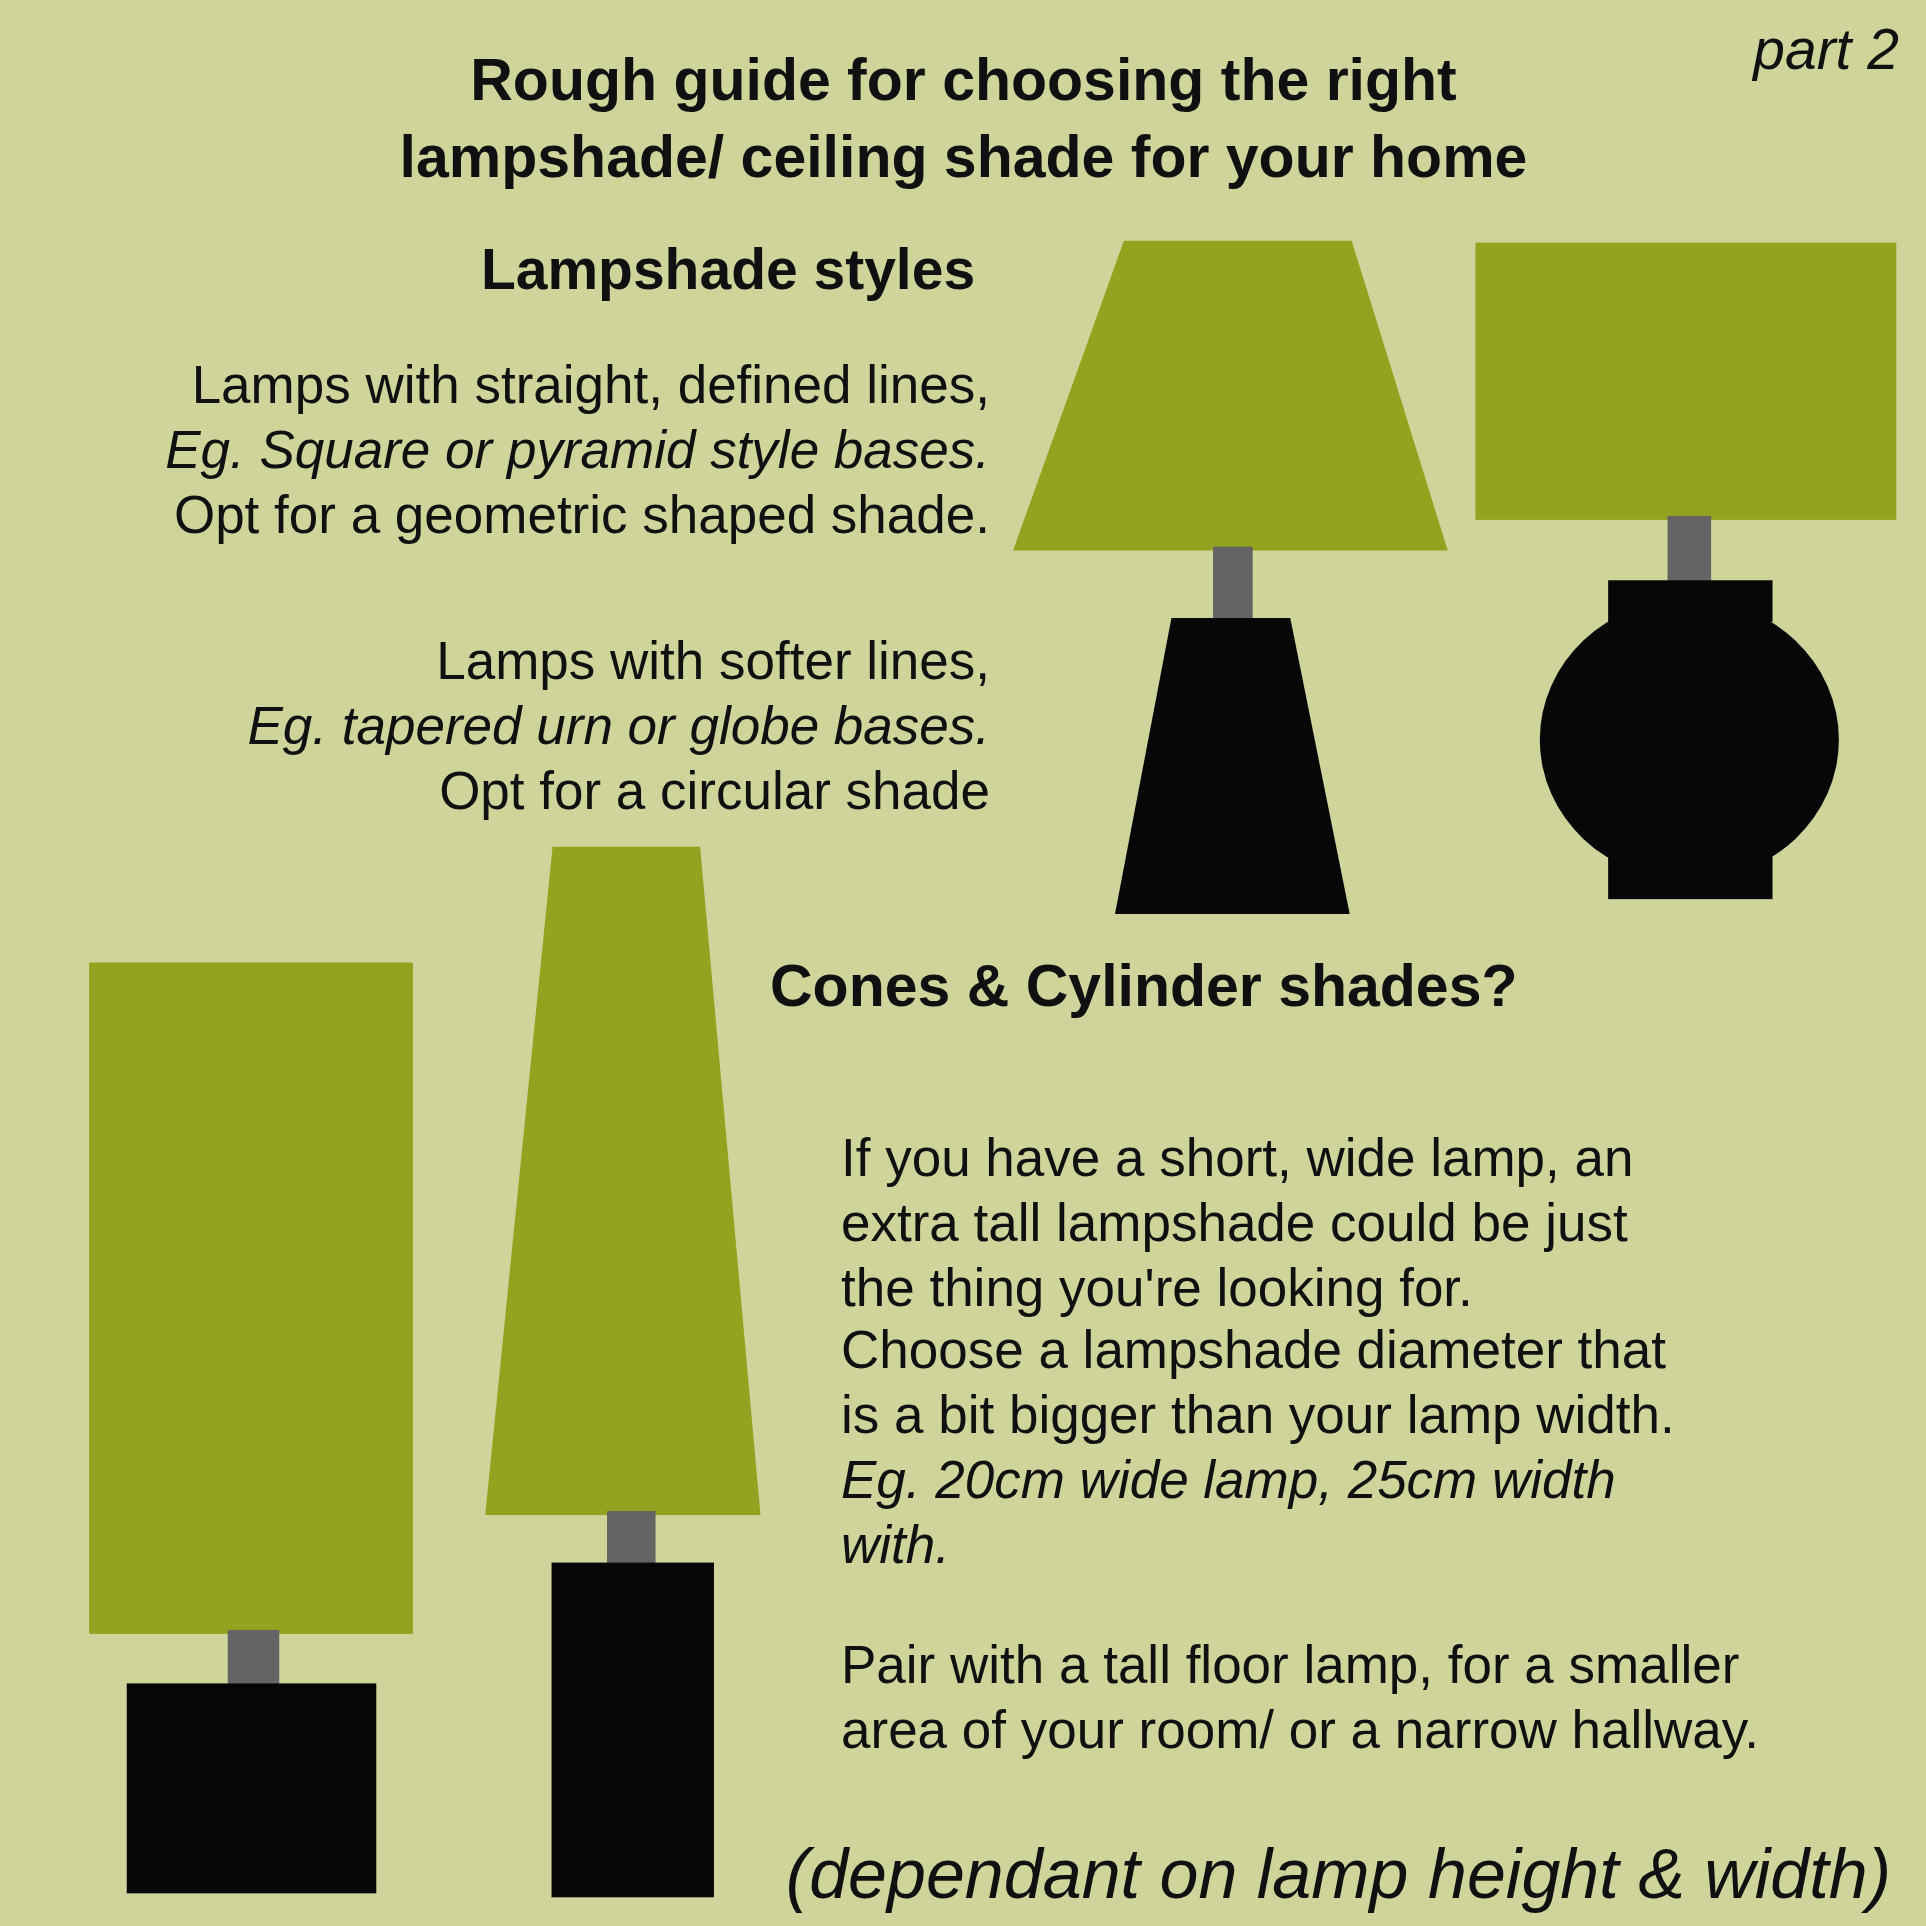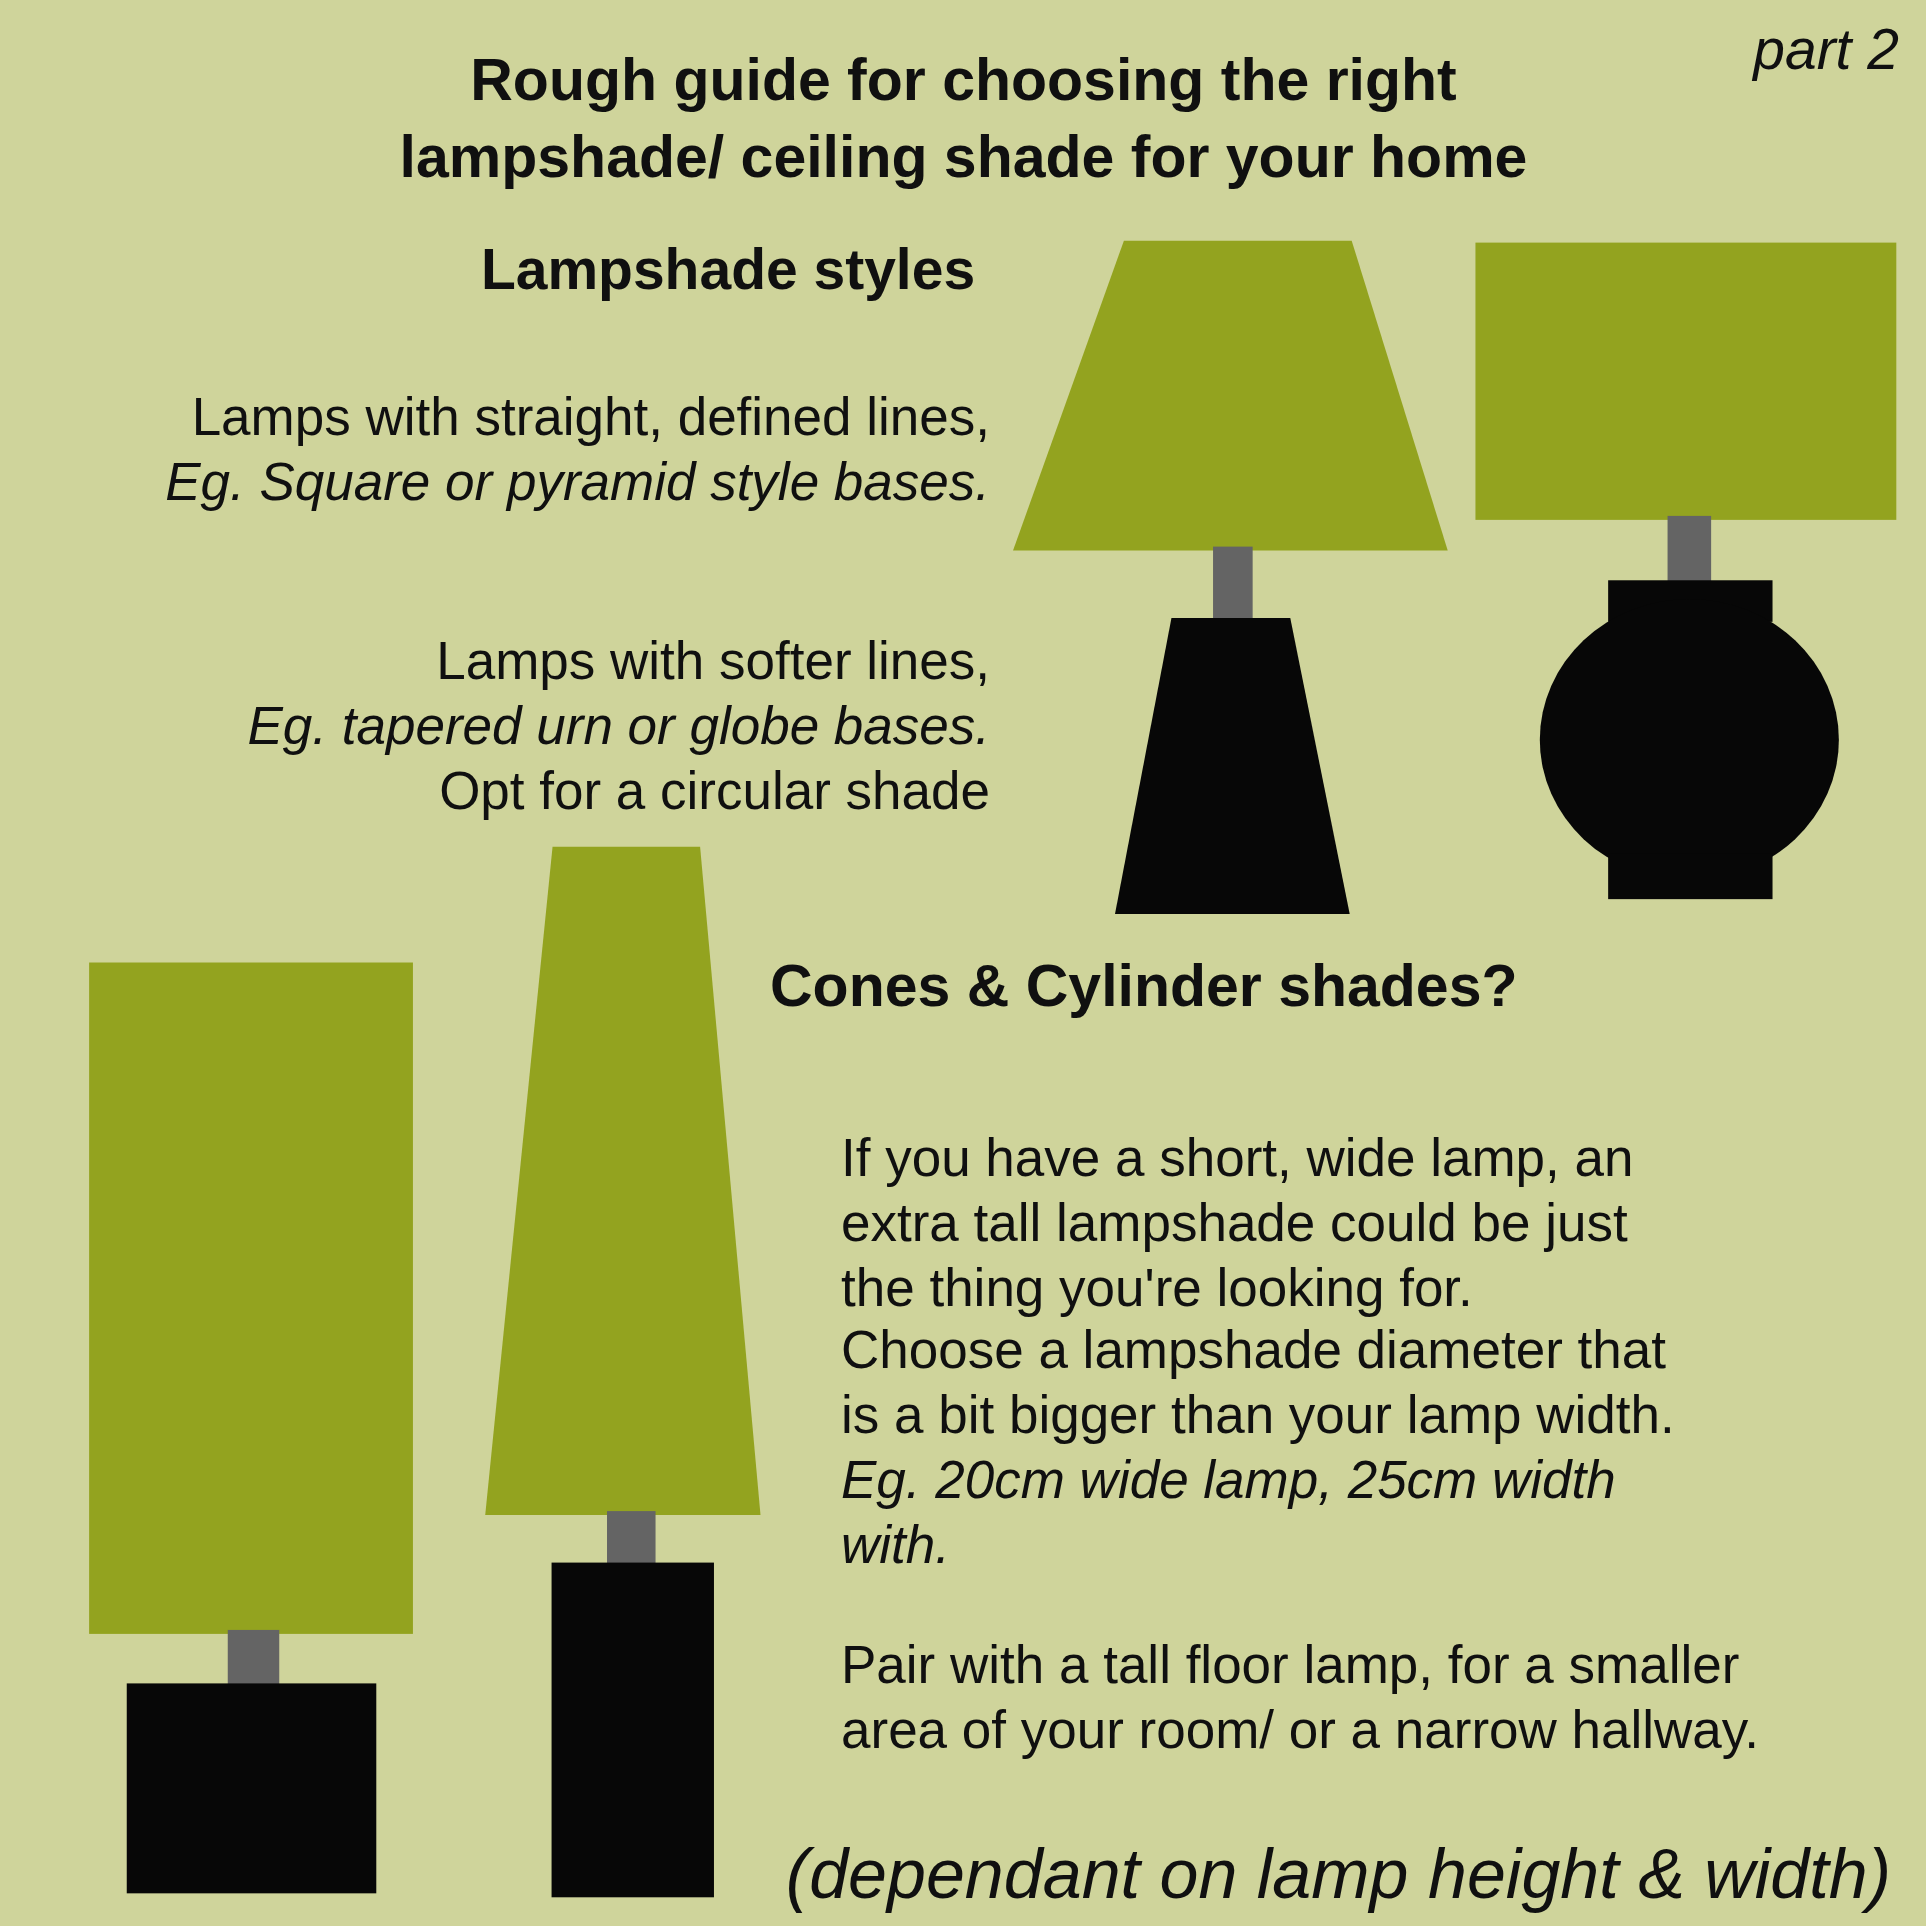--- a/index.html
+++ b/index.html
@@ -15,21 +15,21 @@
   .t{position:absolute;z-index:1;white-space:nowrap;}
   .center{left:0;right:0;text-align:center;}
   .i{font-style:italic;}
   .u{text-decoration-thickness:6px;text-underline-offset:9px;}
   .title{top:42px;font-size:59px;line-height:77px;font-weight:bold;}
   .part{top:16px;right:28px;font-size:57px;font-style:italic;}
   .h1{top:236px;left:728px;transform:translateX(-50%);font-size:57px;font-weight:bold;}
   .para{font-size:53px;line-height:65px;}
   .ralign{text-align:right;right:937px;}
   .lalign{text-align:left;left:841px;}
-  .p-gethemetric{top:384px;}
+  .p-gethemetric{top:352px;}
   .p-circular{top:628px;}
   .h2{top:952px;left:770px;font-size:59px;font-weight:bold;text-align:center;}
   .p-tall{top:1125px;}
   .p-diameter{top:1317px;}
   .p-floor{top:1632px;}
   .footer{top:1834px;right:36px;font-size:70px;font-style:italic;}
 </style>
 </head>
 <body>
 
@@ -72,20 +72,21 @@
   <div class="t title center">
     <div><span class="u">Rough guide for choosing the right</span></div>
     <div><span class="u">lampshade/ ceiling shade for your home</span></div>
   </div>
 
   <div class="t h1 u">Lampshade styles</div>
 
   <div class="t para ralign p-gethemetric">
     <div>Lamps with straight, defined lines,</div>
     <div class="i">Eg. Square or pyramid style bases.</div>
+    <div>Opt for a geometric shaped shade.</div>
   </div>
 
   <div class="t para ralign p-circular">
     <div>Lamps with softer lines,</div>
     <div class="i">Eg. tapered urn or globe bases.</div>
     <div>Opt for a circular shade</div>
   </div>
 
   <div class="t h2 u">Cones &amp; Cylinder shades?</div>
 

